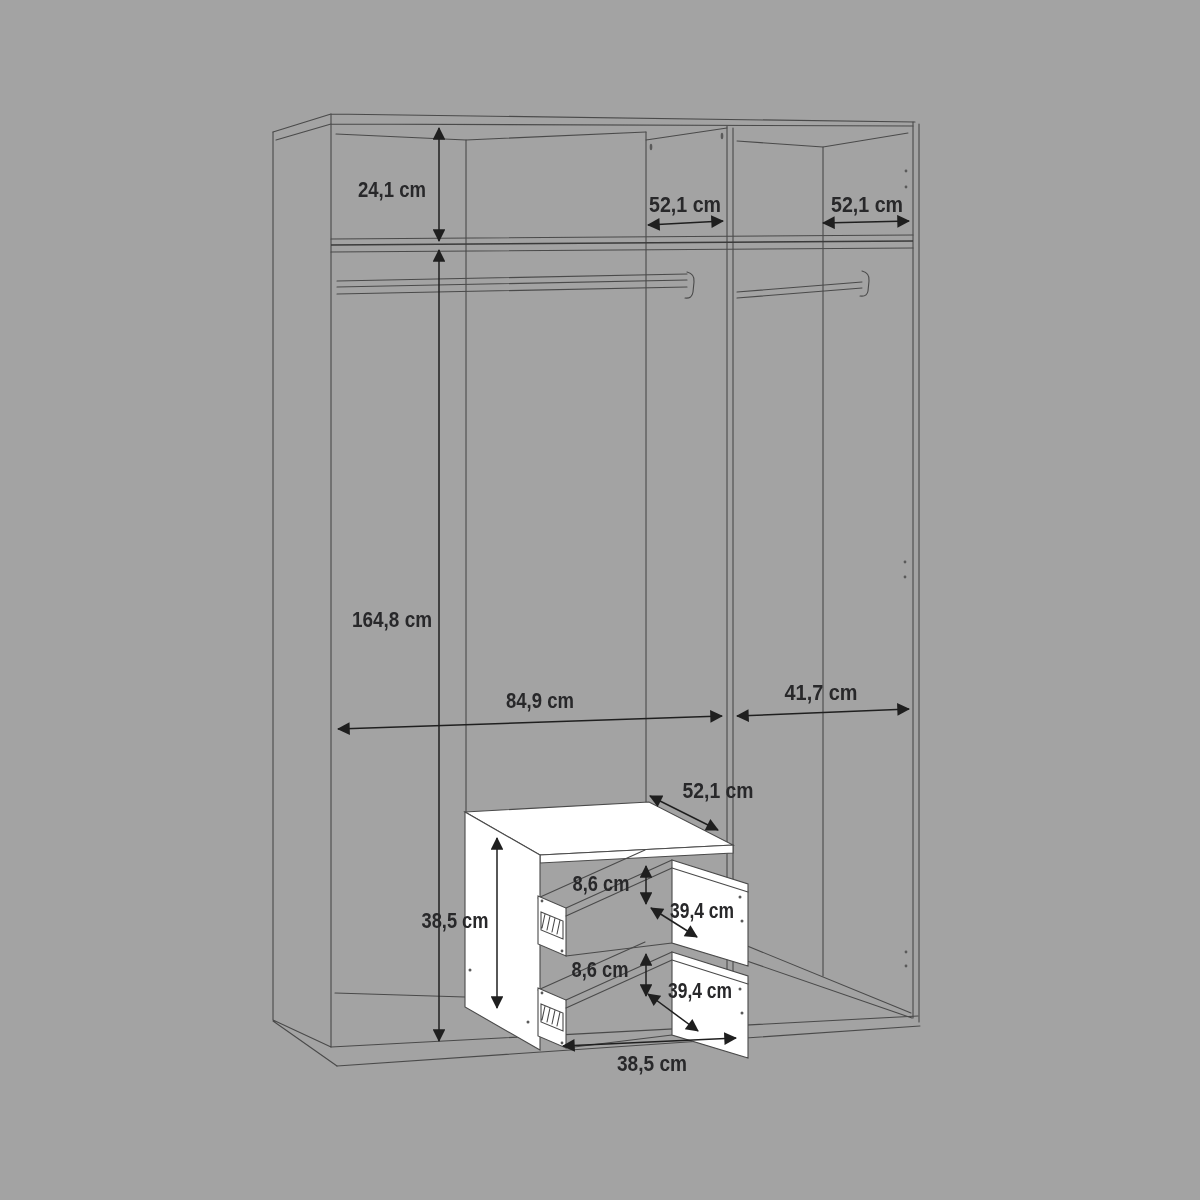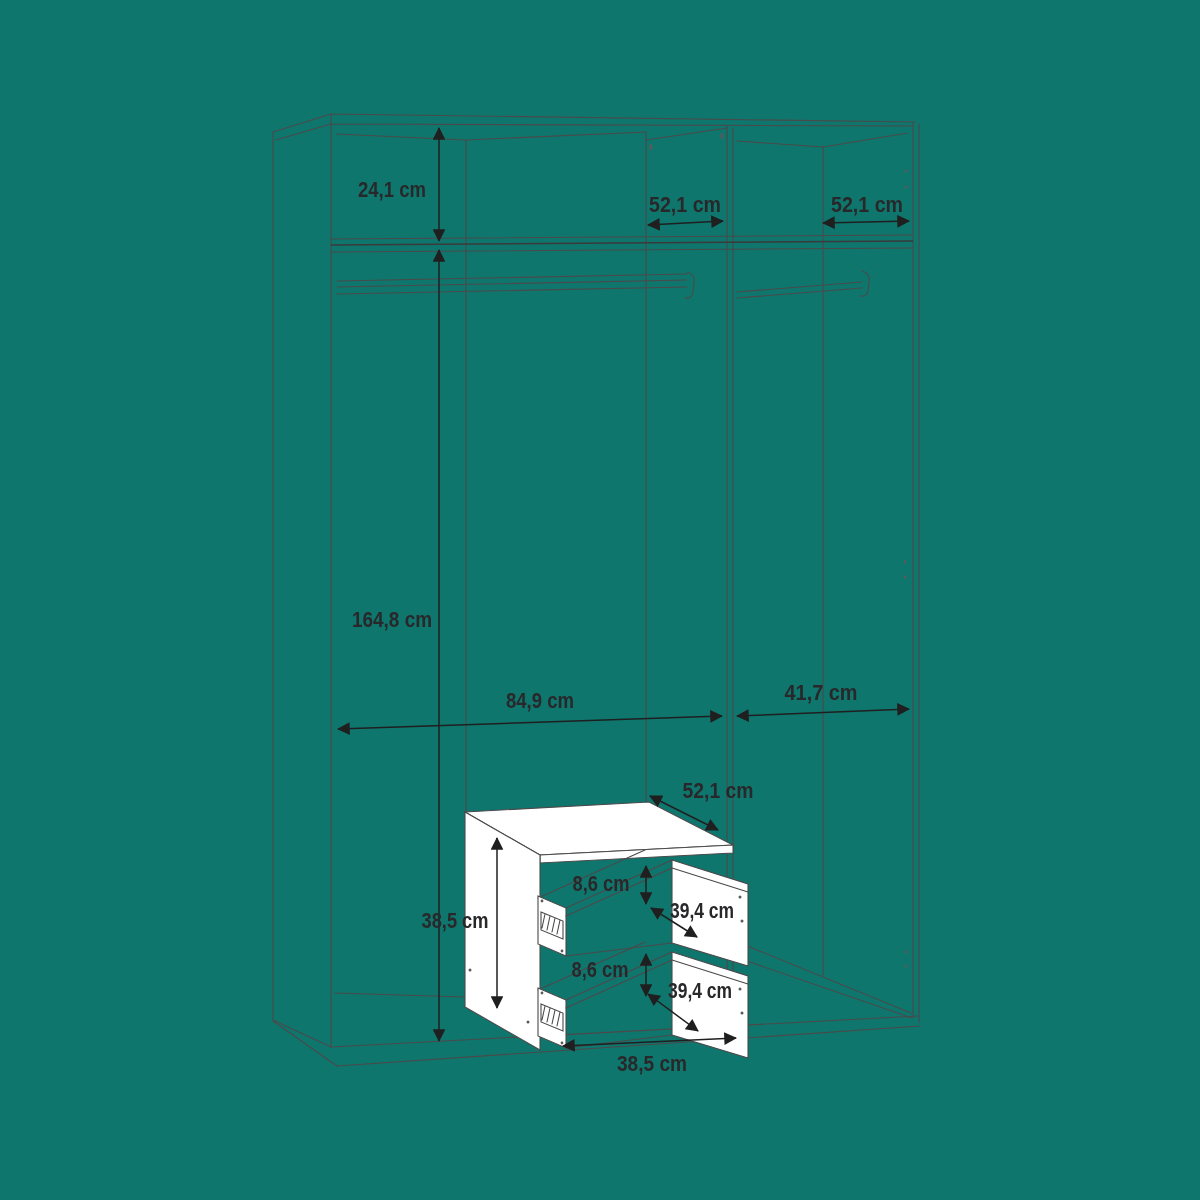--- a/index.html
+++ b/index.html
@@ -1,16 +1,16 @@
 <!DOCTYPE html>
 <html><head>
 <meta charset="utf-8">
 <style>
   html,body{margin:0;padding:0;background:#ffffff;}
-  .stage{position:relative;width:1200px;height:1200px;background:#0f766e;overflow:hidden;}
+  .stage{position:relative;width:1200px;height:1200px;background:#a3a3a3;overflow:hidden;}
   svg{position:absolute;left:0;top:0;}
   .struct{stroke:#4a4a4a;stroke-width:1.1;fill:none;stroke-linecap:round;}
   .struct-dark{stroke:#3a3a3a;stroke-width:1.6;fill:none;}
   .panel{fill:#ffffff;stroke:#4a4a4a;stroke-width:1.1;}
   .dim{stroke:#1f1f1f;stroke-width:1.5;fill:none;}
   .hole{fill:#5a5a5a;stroke:none;}
   .dim-label{font-family:"Liberation Sans","DejaVu Sans",sans-serif;font-weight:bold;font-size:22.5px;fill:#28282a;}
 </style>
 </head>
 <body>

